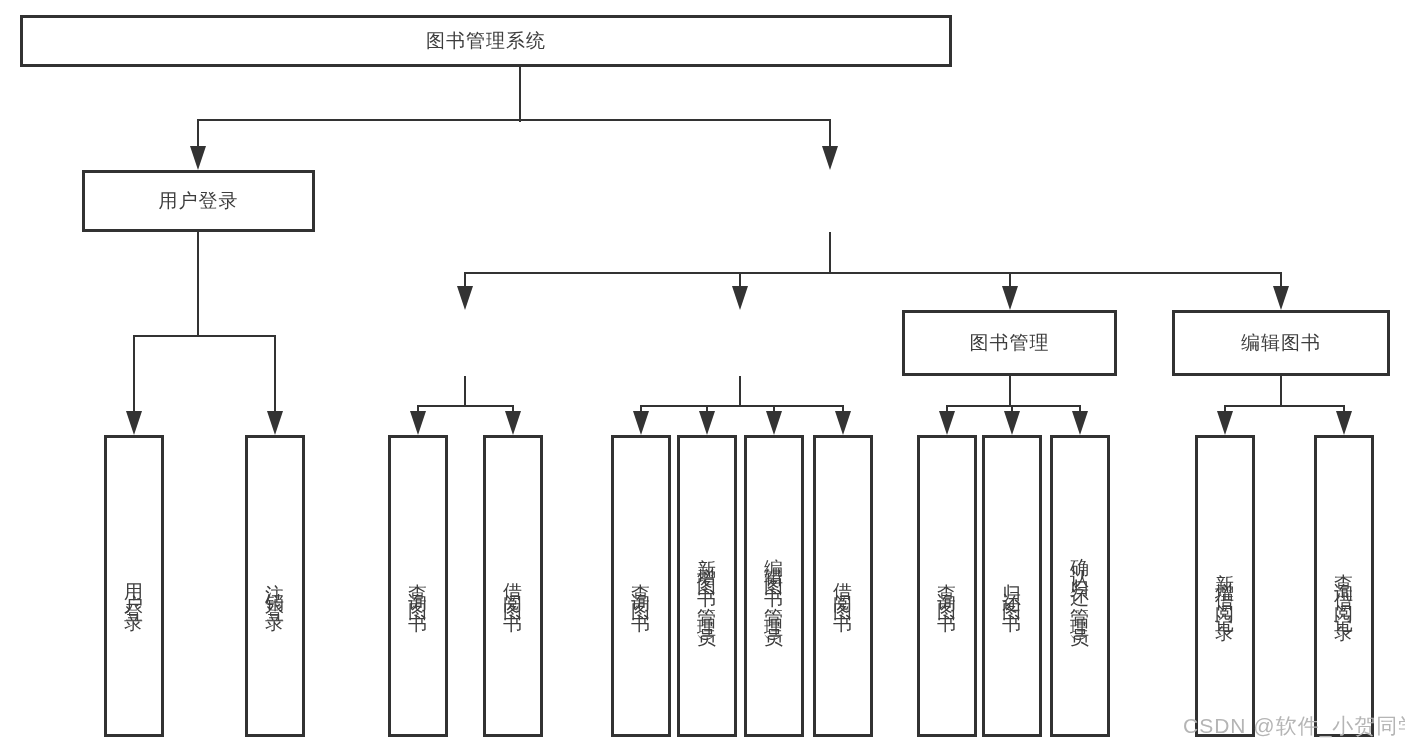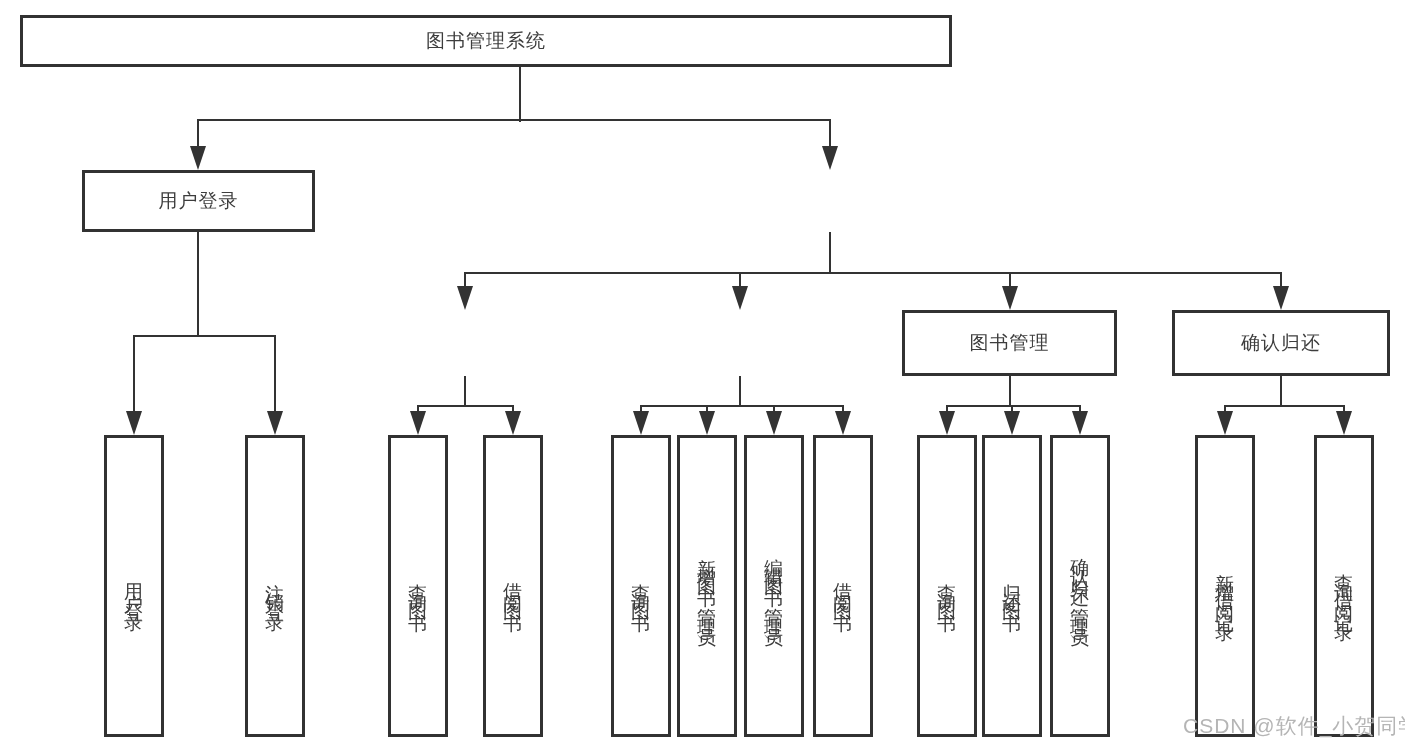--- a/index.html
+++ b/index.html
@@ -62,21 +62,21 @@
 </head>
 <body>
 
 <div class="stage">
 
   <div class="node" style="left:20px; top:15px; width:932px; height:52px;">图书管理系统</div>
 
   <div class="node" style="left:82px; top:170px; width:233px; height:62px;">用户登录</div>
 
   <div class="node" style="left:902px; top:310px; width:215px; height:66px;">图书管理</div>
-  <div class="node" style="left:1172px; top:310px; width:218px; height:66px;">确认归还</div>
+  <div class="node" style="left:1172px; top:310px; width:218px; height:66px;">编辑图书</div>
 
   <div class="node leaf" style="left:104px; top:435px; width:60px; height:302px;">用户登录</div>
   <div class="node leaf" style="left:245px; top:435px; width:60px; height:302px;">注销登录</div>
   <div class="node leaf" style="left:388px; top:435px; width:60px; height:302px;">查询图书</div>
   <div class="node leaf" style="left:483px; top:435px; width:60px; height:302px;">借阅图书</div>
   <div class="node leaf" style="left:611px; top:435px; width:60px; height:302px;">查询图书</div>
   <div class="node leaf" style="left:677px; top:435px; width:60px; height:302px;">新增图书（管理员）</div>
   <div class="node leaf" style="left:744px; top:435px; width:60px; height:302px;">编辑图书（管理员）</div>
   <div class="node leaf" style="left:813px; top:435px; width:60px; height:302px;">借阅图书</div>
   <div class="node leaf" style="left:917px; top:435px; width:60px; height:302px;">查询图书</div>

